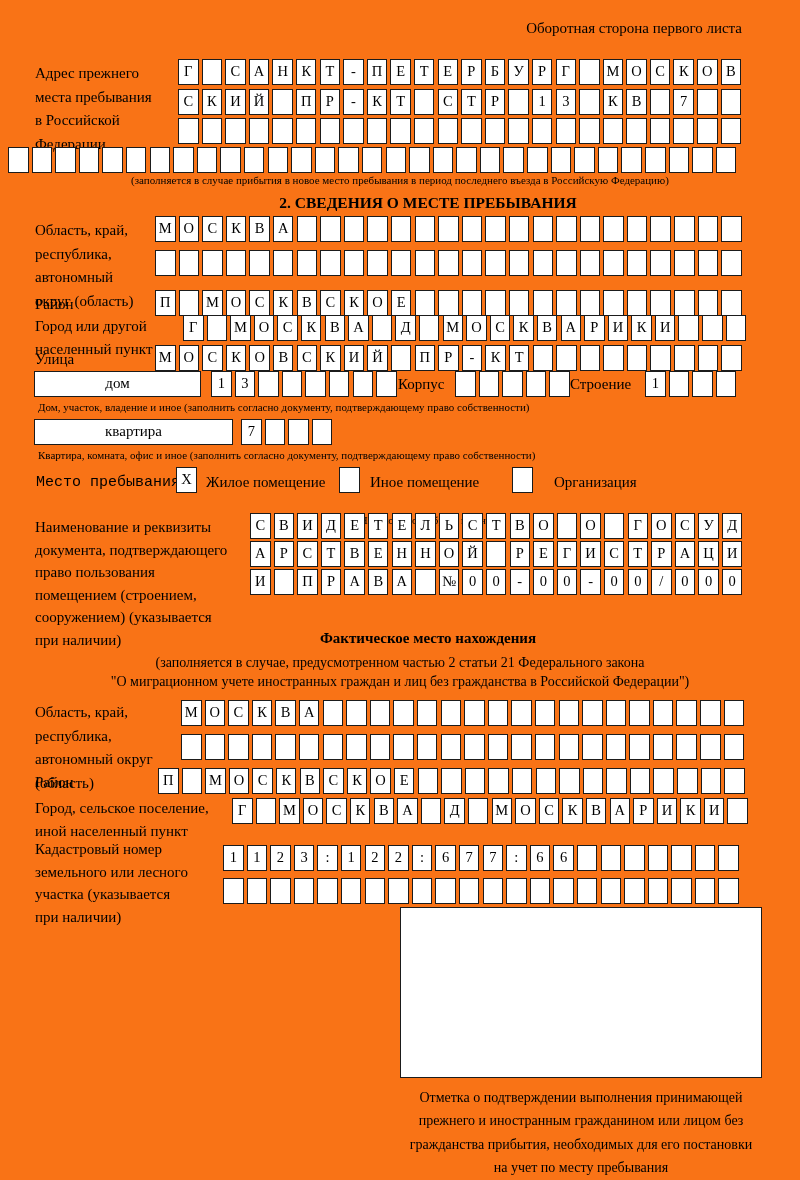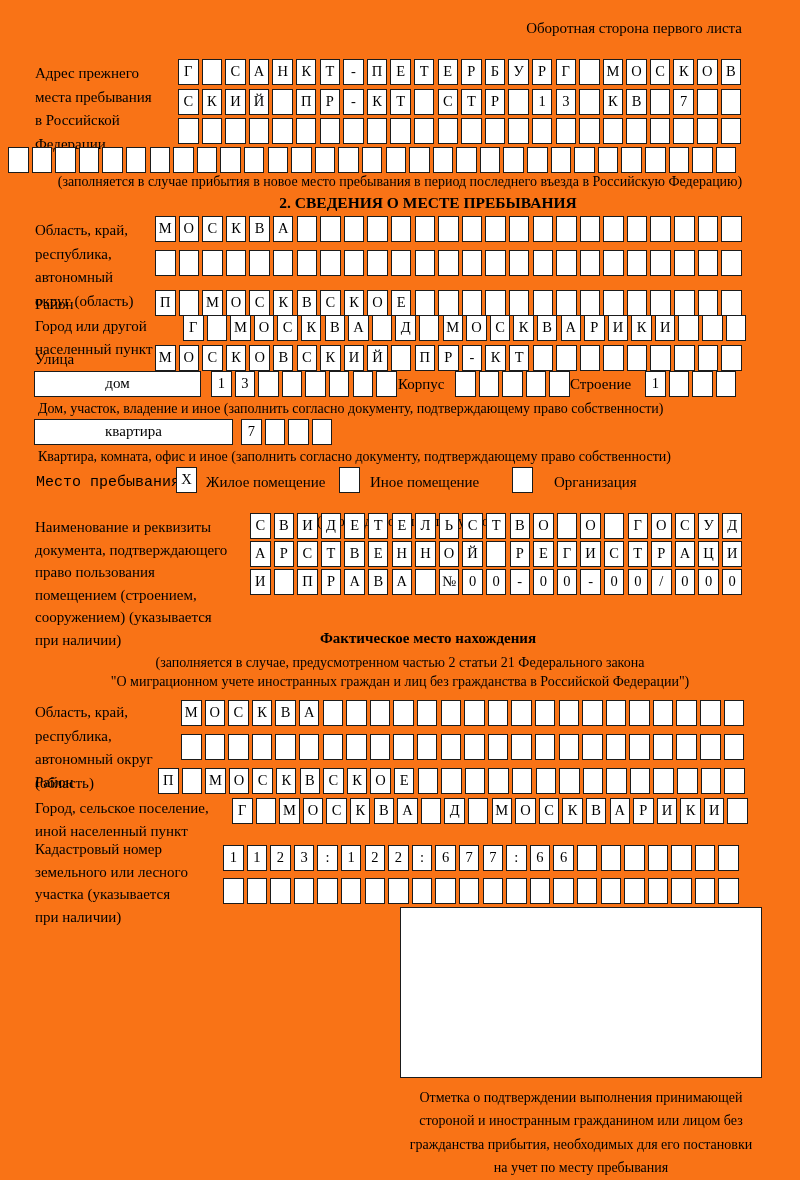--- a/index.html
+++ b/index.html
@@ -5,21 +5,21 @@
   html,body{margin:0;padding:0;background:#fff;}
   body{font-family:"Liberation Serif","DejaVu Serif",serif;color:#000;}
   .page{position:relative;width:800px;height:1180px;background:#f97316;overflow:hidden;}
   .abs{position:absolute;}
   .cellrow{position:absolute;white-space:nowrap;height:26px;}
   .cell{display:inline-block;box-sizing:border-box;width:20.5px;height:26px;border:1.7px solid #1b1b1b;
         margin-right:3.1px;text-align:center;font-size:14.5px;line-height:22px;vertical-align:top;
         background:#fff;}
   .label{position:absolute;font-size:15px;line-height:23.5px;}
   .label-sm{position:absolute;font-size:15px;line-height:22.6px;}
-  .note{position:absolute;font-size:14px;}
+  .note{position:absolute;font-size:11px;}
   .center{text-align:center;}
   .title{position:absolute;left:0;width:800px;text-align:center;font-weight:bold;font-size:15.5px;padding-left:28px;}
   .wbox{position:absolute;box-sizing:border-box;height:26px;border:1.7px solid #1b1b1b;
         text-align:center;font-size:15px;line-height:22px;background:#fff;}
   .chk{position:absolute;box-sizing:border-box;width:21px;height:26px;border:1.7px solid #1b1b1b;
        text-align:center;font-size:14.5px;line-height:22px;background:#fff;}
   .stamp{position:absolute;box-sizing:border-box;border:1.8px solid #1b1b1b;background:#fff;}
 </style>
 </head>
 <body>
@@ -123,18 +123,18 @@
       <div>земельного или лесного</div>
       <div>участка (указывается</div>
       <div>при наличии)</div>
     </div>
   <div class="cellrow" style="left:223px;top:845px;"><span class="cell filled">1</span><span class="cell filled">1</span><span class="cell filled">2</span><span class="cell filled">3</span><span class="cell filled">:</span><span class="cell filled">1</span><span class="cell filled">2</span><span class="cell filled">2</span><span class="cell filled">:</span><span class="cell filled">6</span><span class="cell filled">7</span><span class="cell filled">7</span><span class="cell filled">:</span><span class="cell filled">6</span><span class="cell filled">6</span><span class="cell"></span><span class="cell"></span><span class="cell"></span><span class="cell"></span><span class="cell"></span><span class="cell"></span><span class="cell"></span></div>
   <div class="cellrow" style="left:223px;top:878px;"><span class="cell"></span><span class="cell"></span><span class="cell"></span><span class="cell"></span><span class="cell"></span><span class="cell"></span><span class="cell"></span><span class="cell"></span><span class="cell"></span><span class="cell"></span><span class="cell"></span><span class="cell"></span><span class="cell"></span><span class="cell"></span><span class="cell"></span><span class="cell"></span><span class="cell"></span><span class="cell"></span><span class="cell"></span><span class="cell"></span><span class="cell"></span><span class="cell"></span></div>
 
   <div class="stamp" style="left:400px;top:907px;width:362px;height:171px;"></div>
   <div class="abs" style="left:392px;top:1086px;width:378px;text-align:center;font-size:14px;line-height:23.4px;">
       <div>Отметка о подтверждении выполнения принимающей</div>
-      <div>стороной и иностранным гражданином или лицом без</div>
+      <div>прежнего и иностранным гражданином или лицом без</div>
       <div>гражданства прибытия, необходимых для его постановки</div>
       <div>на учет по месту пребывания</div>
     </div>
 
 </div>
 
 </body></html>

